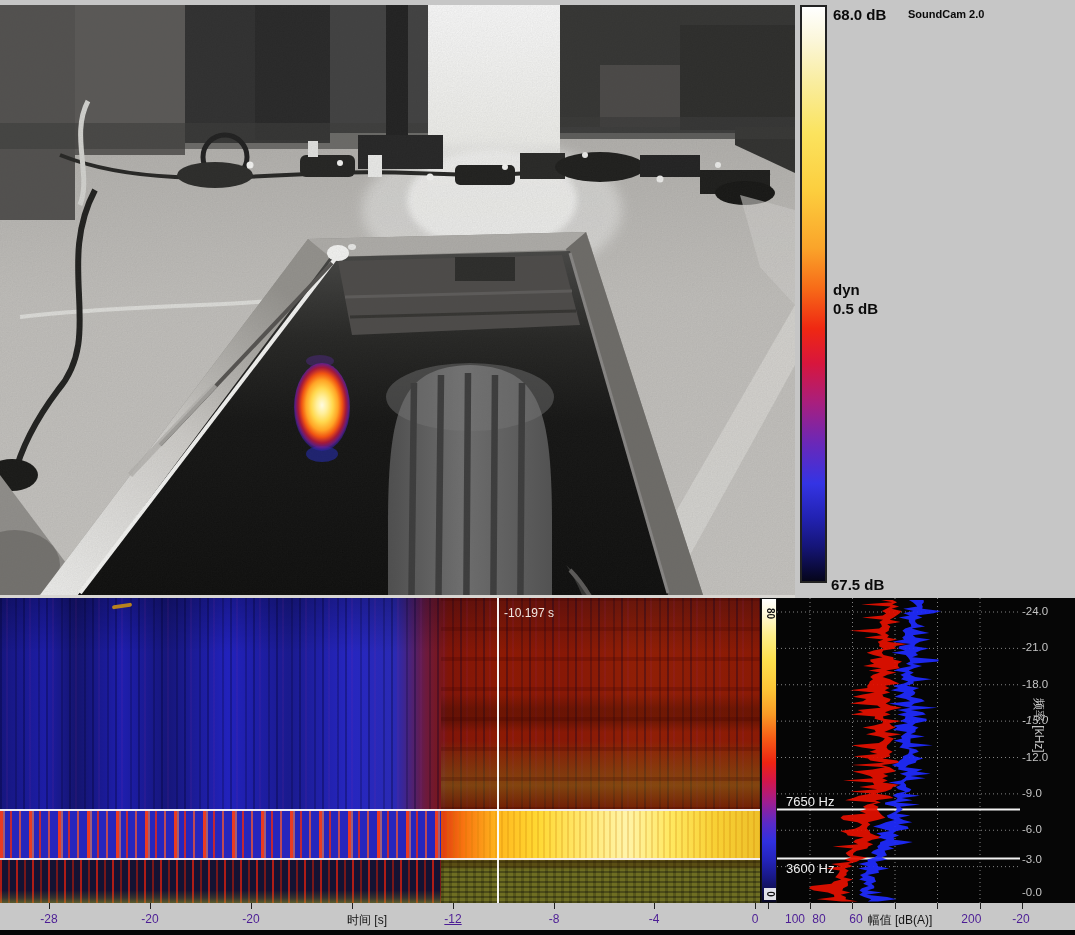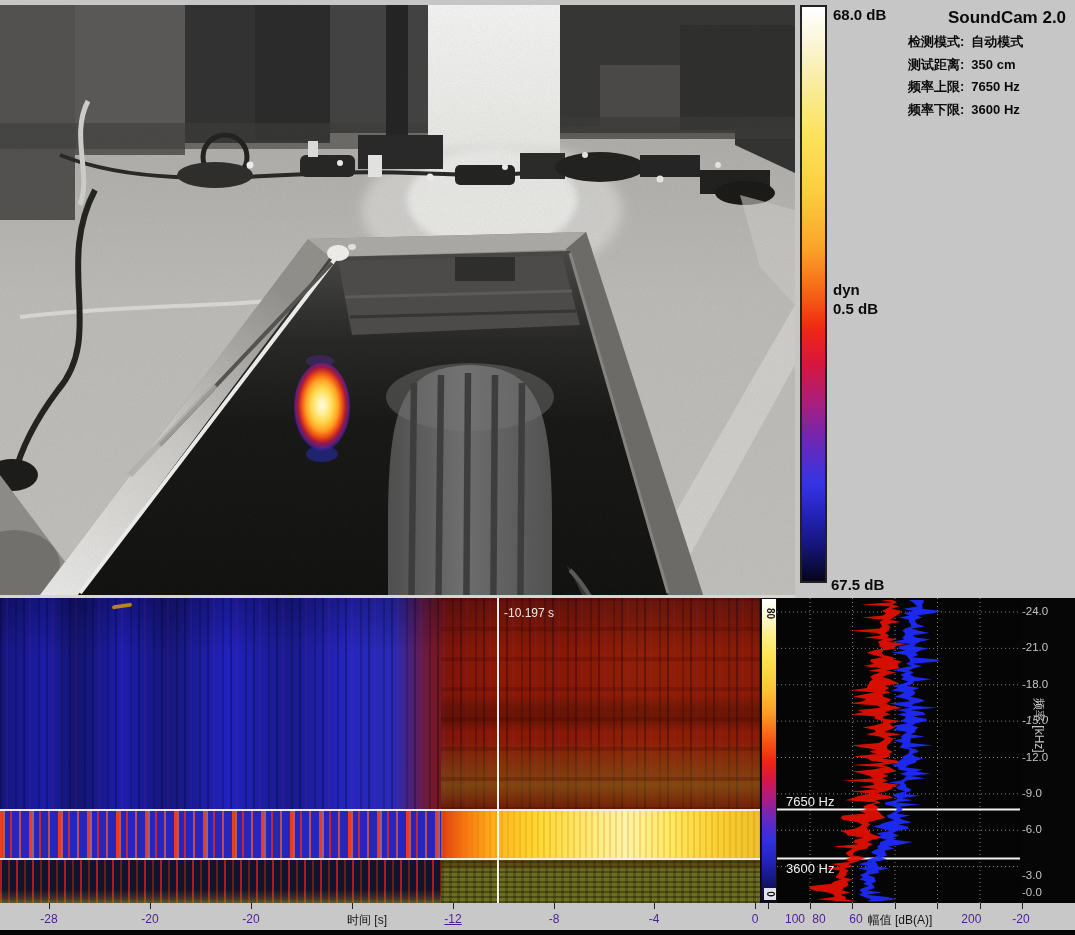--- a/index.html
+++ b/index.html
@@ -9,21 +9,21 @@
 
   
   #top-strip { left:0; top:0; width:795px; height:5px; background:#c6c6c6; }
   #side-panel { left:795px; top:0; width:280px; height:598px; background:#c6c6c6; }
   #main-colorbar { left:5px; top:5px; width:27px; height:578px; border:2px solid #222;
     background:linear-gradient(180deg,#ffffff 0%,#fbf6d8 6%,#f9eda0 13%,#fbe35e 22%,
       #fcce3e 32%,#faa42a 42%,#f76b18 49%,#ef2812 56%,#d8163c 62%,#a81f7e 69%,
       #6a28b8 76%,#3434e4 83%,#2222b2 89%,#151578 94%,#0a0a3a 98%,#05051a 100%); }
   .cb-label { position:absolute; left:38px; font-size:15px; font-weight:700; color:#0a0a0a; white-space:nowrap; }
   #info-block { position:absolute; left:113px; top:8px; width:165px; color:#0a0a0a; }
-  #info-title { font-size:17px; font-weight:700; margin-bottom:5px;margin-left:40px; }
+  #info-title { font-size:11px; font-weight:700; margin-bottom:5px; }
   .info-line { font-size:13px; font-weight:700; margin-bottom:4.5px; white-space:nowrap; }
   .info-line .v { margin-left:7px; }
 
   
   #separator { left:0; top:595px; width:795px; height:3px; background:#d8d6d2; }
 
   
   #bottom { left:0; top:598px; width:1075px; height:416px; background:#060606; }
 
   
@@ -261,26 +261,20 @@
 </div>
 
 <div class="abs" id="side-panel">
   <div class="abs" id="main-colorbar"></div>
   <div class="cb-label" style="top:6px;">68.0 dB</div>
   <div class="cb-label" style="top:281px;">dyn</div>
   <div class="cb-label" style="top:300px;">0.5 dB</div>
   <div class="cb-label" style="top:576px; left:36px;">67.5 dB</div>
   <div id="info-block">
     <div id="info-title">SoundCam 2.0</div>
-    <div id="info-lines">
-        <div class="info-line"><span>检测模式:</span><span class="v">自动模式</span></div>
-        <div class="info-line"><span>测试距离:</span><span class="v">350 cm</span></div>
-        <div class="info-line"><span>频率上限:</span><span class="v">7650 Hz</span></div>
-        <div class="info-line"><span>频率下限:</span><span class="v">3600 Hz</span></div>
-      </div>
   </div>
 </div>
 
 <div class="abs" id="separator"></div>
 
 <div class="abs" id="bottom">
 
   <div id="spectrogram">
     <div id="sg-right-tex"></div>
     <div id="sg-spark"></div>
@@ -324,21 +318,21 @@
   </div>
 
   <div id="freq-axis">
       <div class="freq-tick" style="top: 7px;">-24.0</div>
       <div class="freq-tick" style="top: 43.4px;">-21.0</div>
       <div class="freq-tick" style="top: 79.8px;">-18.0</div>
       <div class="freq-tick" style="top: 116.2px; font-style: italic;">-15.0</div>
       <div class="freq-tick" style="top: 152.6px;">-12.0</div>
       <div class="freq-tick" style="top: 189px;">-9.0</div>
       <div class="freq-tick" style="top: 225.4px; text-align: right;">-6.0</div>
-      <div class="freq-tick" style="top: 271px; text-align: center;">-3.0</div>
+      <div class="freq-tick" style="top: 255px; text-align: center;">-3.0</div>
       <div class="freq-tick" style="top: 288px;">-0.0</div>
     </div>
   <div id="freq-axis-label">频率 [kHz]</div>
 
   <div id="axis-strip">
     <span class="axis-title" style="left:367px;">时间 [s]</span>
     <span class="axis-title" style="left:900px;">幅值 [dB(A)]</span>
   <div class="tick-mark" style="left: 49px;"></div>
       <div class="tick-mark" style="left: 150px;"></div>
       <div class="tick-mark" style="left: 251px;"></div>

